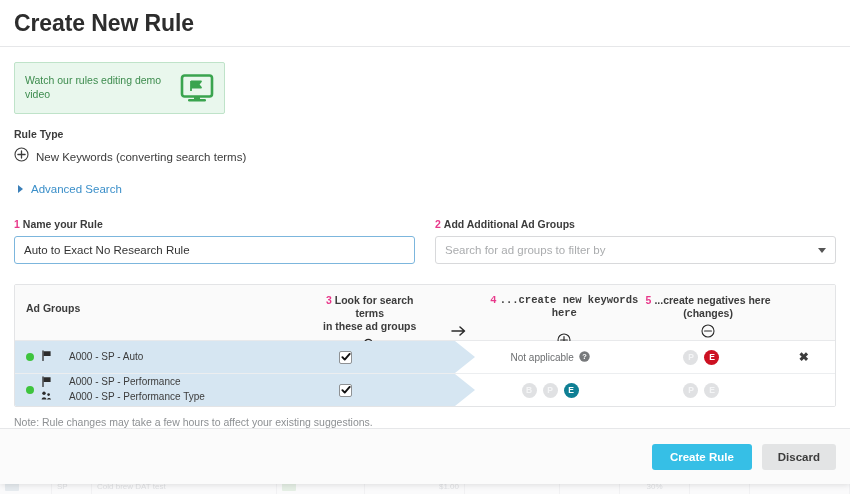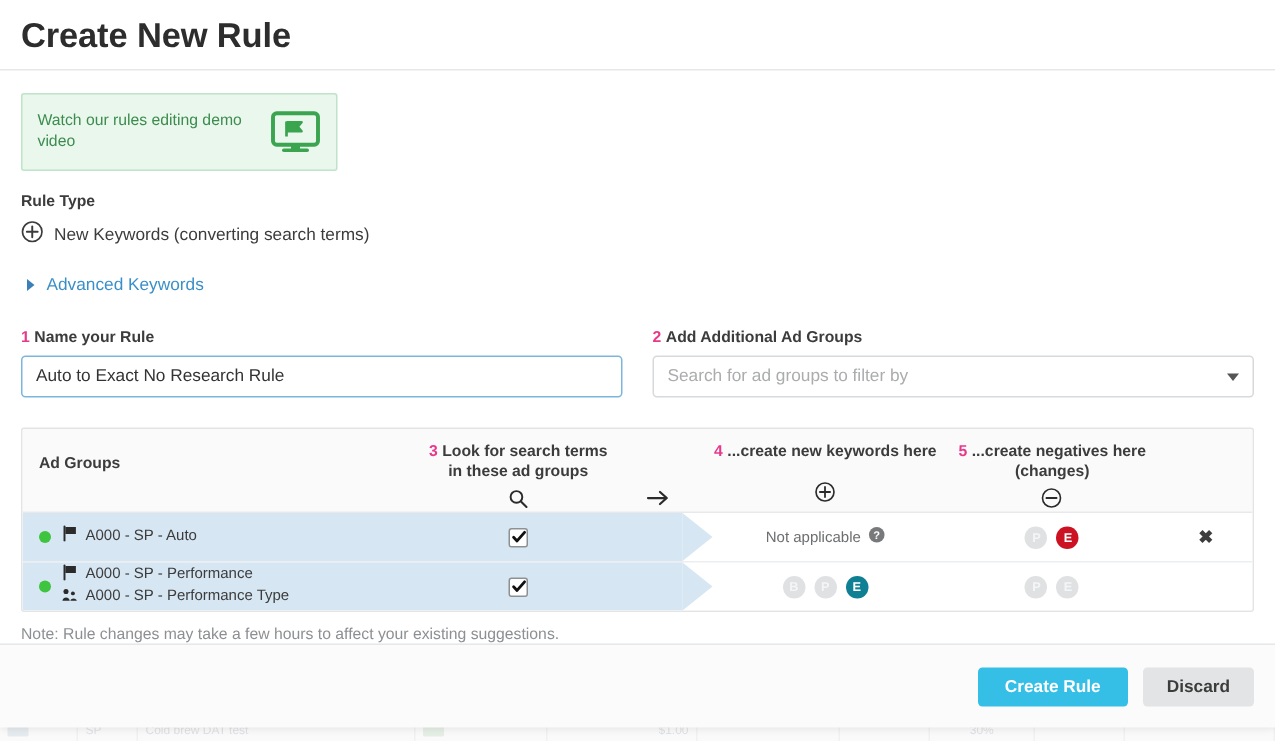--- a/index.html
+++ b/index.html
@@ -225,23 +225,23 @@
   .th {
     box-sizing: border-box;
     padding-top: 9px;
     font-size: 10.5px;
     font-weight: bold;
     color: #3c3c3c;
     text-align: center;
     line-height: 1.25;
   }
   .th-adgroups { width: 300px; text-align: left; padding-left: 11px; padding-top: 17px; }
-  .th-look { width: 140px; }
+  .th-look { width: 140px; margin-left: 40px; }
   .th-arrow { width: 70px; }
-  .th-kw { width: 180px; }
+  .th-kw { width: 180px; font-family: Liberation Mono, monospace; }
   .th-neg { width: 160px; }
   .th-x { width: 70px; }
   .th-icon {
     margin-top: 4px;
     display: flex;
     justify-content: center;
     align-items: center;
     height: 14px;
   }
 
@@ -295,21 +295,21 @@
   .td-neg { width: 160px; gap: 6px; }
   .td-x { width: 70px; }
 
   .status-dot {
     width: 8px; height: 8px;
     border-radius: 50%;
     background: #3ec43e;
     flex: 0 0 auto;
   }
   .names { display: flex; flex-direction: column; line-height: 1.28; }
-  .name-line { display: flex; align-items: center; gap: 5px; }
+  .name-line { display: flex; align-items: center; gap: 17px; }
   .name-txt { font-size: 10px; color: #3c3c3c; white-space: nowrap; }
 
   .chk {
     width: 13px; height: 13px;
     border: 1px solid #8e9194;
     background: #fff;
     border-radius: 2px;
     display: flex;
     align-items: center;
     justify-content: center;
@@ -426,21 +426,21 @@
         <svg width="15" height="15" viewBox="0 0 15 15">
           <circle cx="7.5" cy="7.5" r="6.5" fill="none" stroke="#3c3c3c" stroke-width="1.1"></circle>
           <path d="M7.5 3.9 V11.1 M3.9 7.5 H11.1" stroke="#3c3c3c" stroke-width="1.3" stroke-linecap="round"></path>
         </svg>
       </span>
       <span class="rule-type-text">New Keywords (converting search terms)</span>
     </div>
 
     <div class="advanced-row">
       <span class="tri"></span>
-      <span class="advanced-text">Advanced Keywords</span>
+      <span class="advanced-text">Advanced Search</span>
     </div>
 
     <div class="steps-row">
       <div class="field-col">
         <div class="field-label">
           <span class="step-num">1</span><span>Name your Rule</span>
         </div>
         <input class="text-input" type="text" value="Auto to Exact No Research Rule" style="">
       </div>
 

